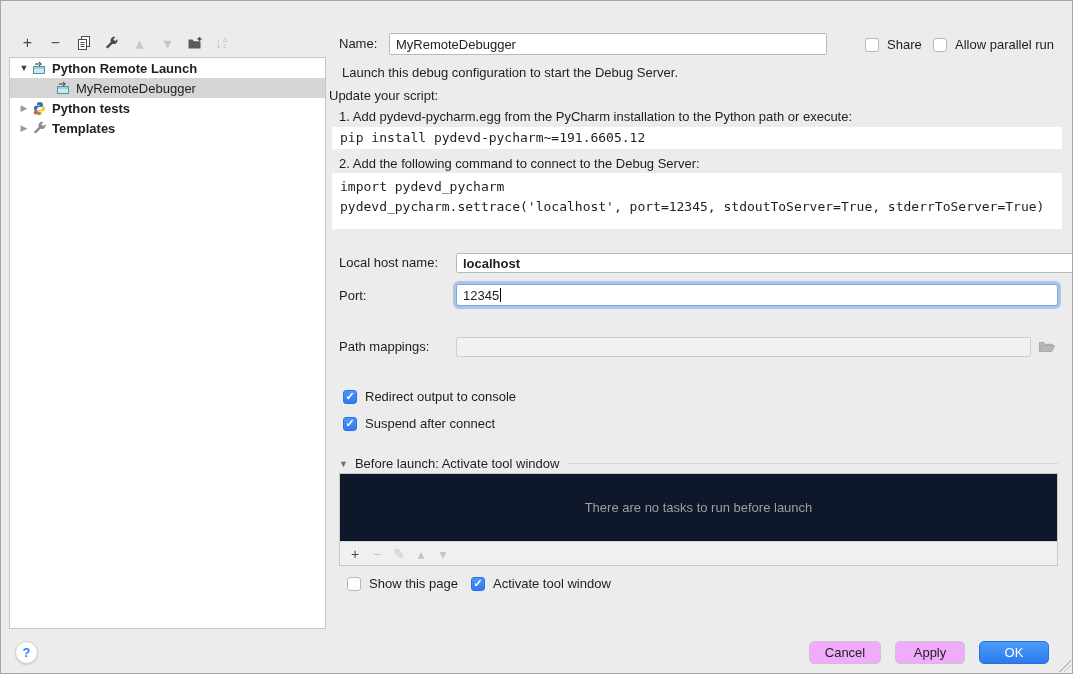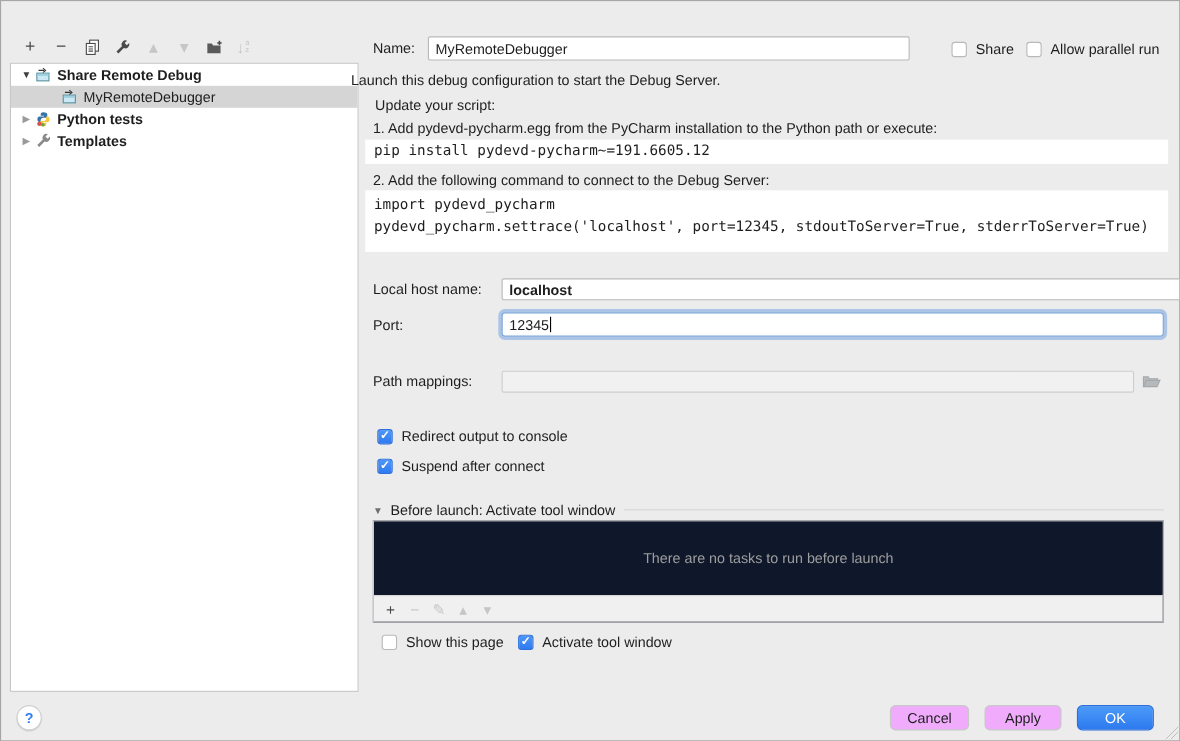--- a/index.html
+++ b/index.html
@@ -102,21 +102,21 @@
     <div class="tree-row bold lvl0">
       <span class="expander open">▼</span>
       <span class="ticon">
         <svg width="15" height="15" viewBox="0 0 15 15">
             <path d="M3 3h5.2" stroke="#333" fill="none"></path>
             <path d="M7 1l2.4 2L7 5" stroke="#333" fill="none"></path>
             <rect x="1.5" y="5.5" width="11" height="7" fill="#CBE8F4" stroke="#57929F"></rect>
             <rect x="2" y="6" width="10" height="2" fill="#9FD0E0"></rect>
           </svg>
       </span>
-      <span class="lbl">Share Remote Debug</span>
+      <span class="lbl">Python Remote Launch</span>
     </div>
     <div class="tree-row selected lvl1">
       <span class="ticon">
         <svg width="15" height="15" viewBox="0 0 15 15">
             <path d="M3 3h5.2" stroke="#333" fill="none"></path>
             <path d="M7 1l2.4 2L7 5" stroke="#333" fill="none"></path>
             <rect x="1.5" y="5.5" width="11" height="7" fill="#CBE8F4" stroke="#57929F"></rect>
             <rect x="2" y="6" width="10" height="2" fill="#9FD0E0"></rect>
           </svg>
       </span>
@@ -151,22 +151,22 @@
   </div>
   <div class="abs cbrow" style="left:864px;top:36px;">
     <span class="cb"></span>
     <span>Share</span>
   </div>
   <div class="abs cbrow" style="left:932px;top:36px;">
     <span class="cb"></span>
     <span>Allow parallel run</span>
   </div>
 
-  <div class="abs glabel" style="left:318px;top:64px;">Launch this debug configuration to start the Debug Server.</div>
-  <div class="abs glabel" style="left:340px;top:87px;text-align:right;">Update your script:</div>
+  <div class="abs glabel" style="left:341px;top:64px;">Launch this debug configuration to start the Debug Server.</div>
+  <div class="abs glabel" style="left:328px;top:87px;text-align:right;">Update your script:</div>
   <div class="abs glabel" style="left:338px;top:108px;">1. Add pydevd-pycharm.egg from the PyCharm installation to the Python path or execute:</div>
   <div class="abs codepane" style="left:331px;top:126px;width:730px;height:22px;line-height:22px;">pip install pydevd-pycharm~=191.6605.12</div>
   <div class="abs glabel" style="left:338px;top:155px;">2. Add the following command to connect to the Debug Server:</div>
   <div class="abs codepane" style="left:331px;top:172px;width:730px;height:56px;padding-top:4px;">
     <div style="line-height:20px;">import pydevd_pycharm</div>
     <div style="line-height:20px;">pydevd_pycharm.settrace('localhost', port=12345, stdoutToServer=True, stderrToServer=True)</div>
   </div>
 
   <div class="abs glabel" style="left:338px;top:252px;line-height:20px;">Local host name:</div>
   <div class="abs field" style="left:455px;top:252px;width:704px;height:20px;font-weight:bold;">

